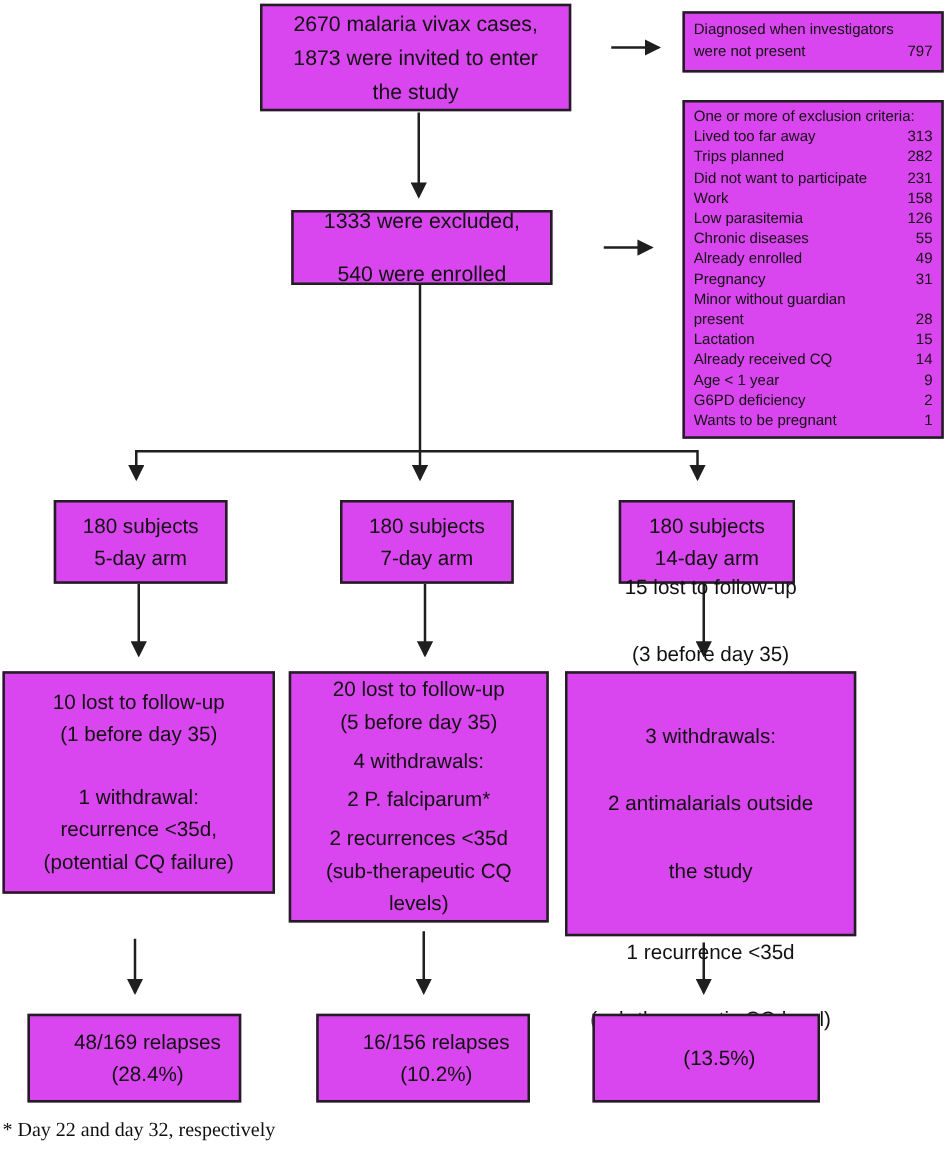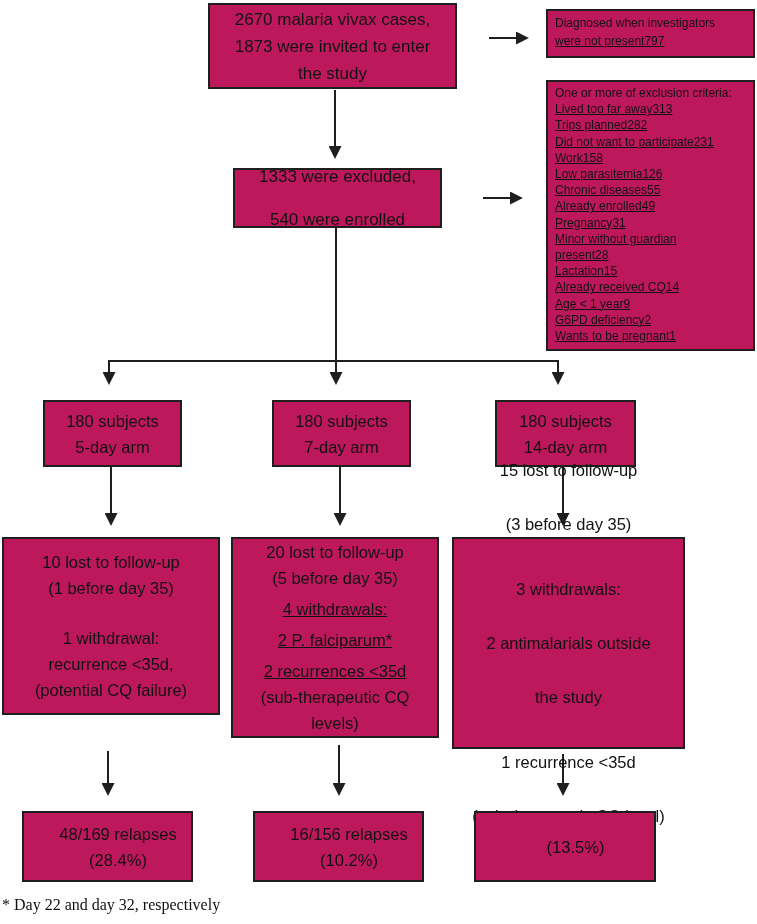--- a/index.html
+++ b/index.html
@@ -3,37 +3,37 @@
 <meta charset="utf-8">
 <style>
   html,body { margin:0; padding:0; background:#ffffff; }
   .canvas {
     position:relative; width:757px; height:924px; background:#ffffff;
     font-family:"Liberation Sans","DejaVu Sans",sans-serif; color:#111;
     overflow:hidden;
   }
   .connectors { position:absolute; left:0; top:0; z-index:1; }
   .box {
-    position:absolute; box-sizing:border-box; background:#be185d;
+    position:absolute; box-sizing:border-box; background:#d946ef;
     border:2px solid #1f1f1f; z-index:2;
     display:flex; flex-direction:column; align-items:center; justify-content:center;
     text-align:center;
   }
   .big  { font-size:17px;   line-height:27px; }
   .mid  { font-size:16.5px; line-height:26px; }
   .line { white-space:nowrap; }
   .gap-lg { margin-top:24px; }
   .gap-md { margin-top:11px; }
-  .gap-sm { margin-top:5px;text-decoration:underline; }
+  .gap-sm { margin-top:5px; }
   
   .listbox {
     align-items:stretch; justify-content:flex-start; text-align:left;
     font-size:12px; line-height:16.2px; padding:3px 7px 2px 7px;
   }
-  .row { display:flex; justify-content:flex-start;text-decoration:underline; }
+  .row { display:flex; justify-content:space-between; }
   .row .val { text-align:right; }
   .wrap2 { line-height:26px;padding-left:21px; }
   .footnote {
     position:absolute; left:2px; top:896px; font-size:16px; z-index:2;
     font-family:Liberation Serif, serif;
   }
 </style>
 </head>
 <body>
 

